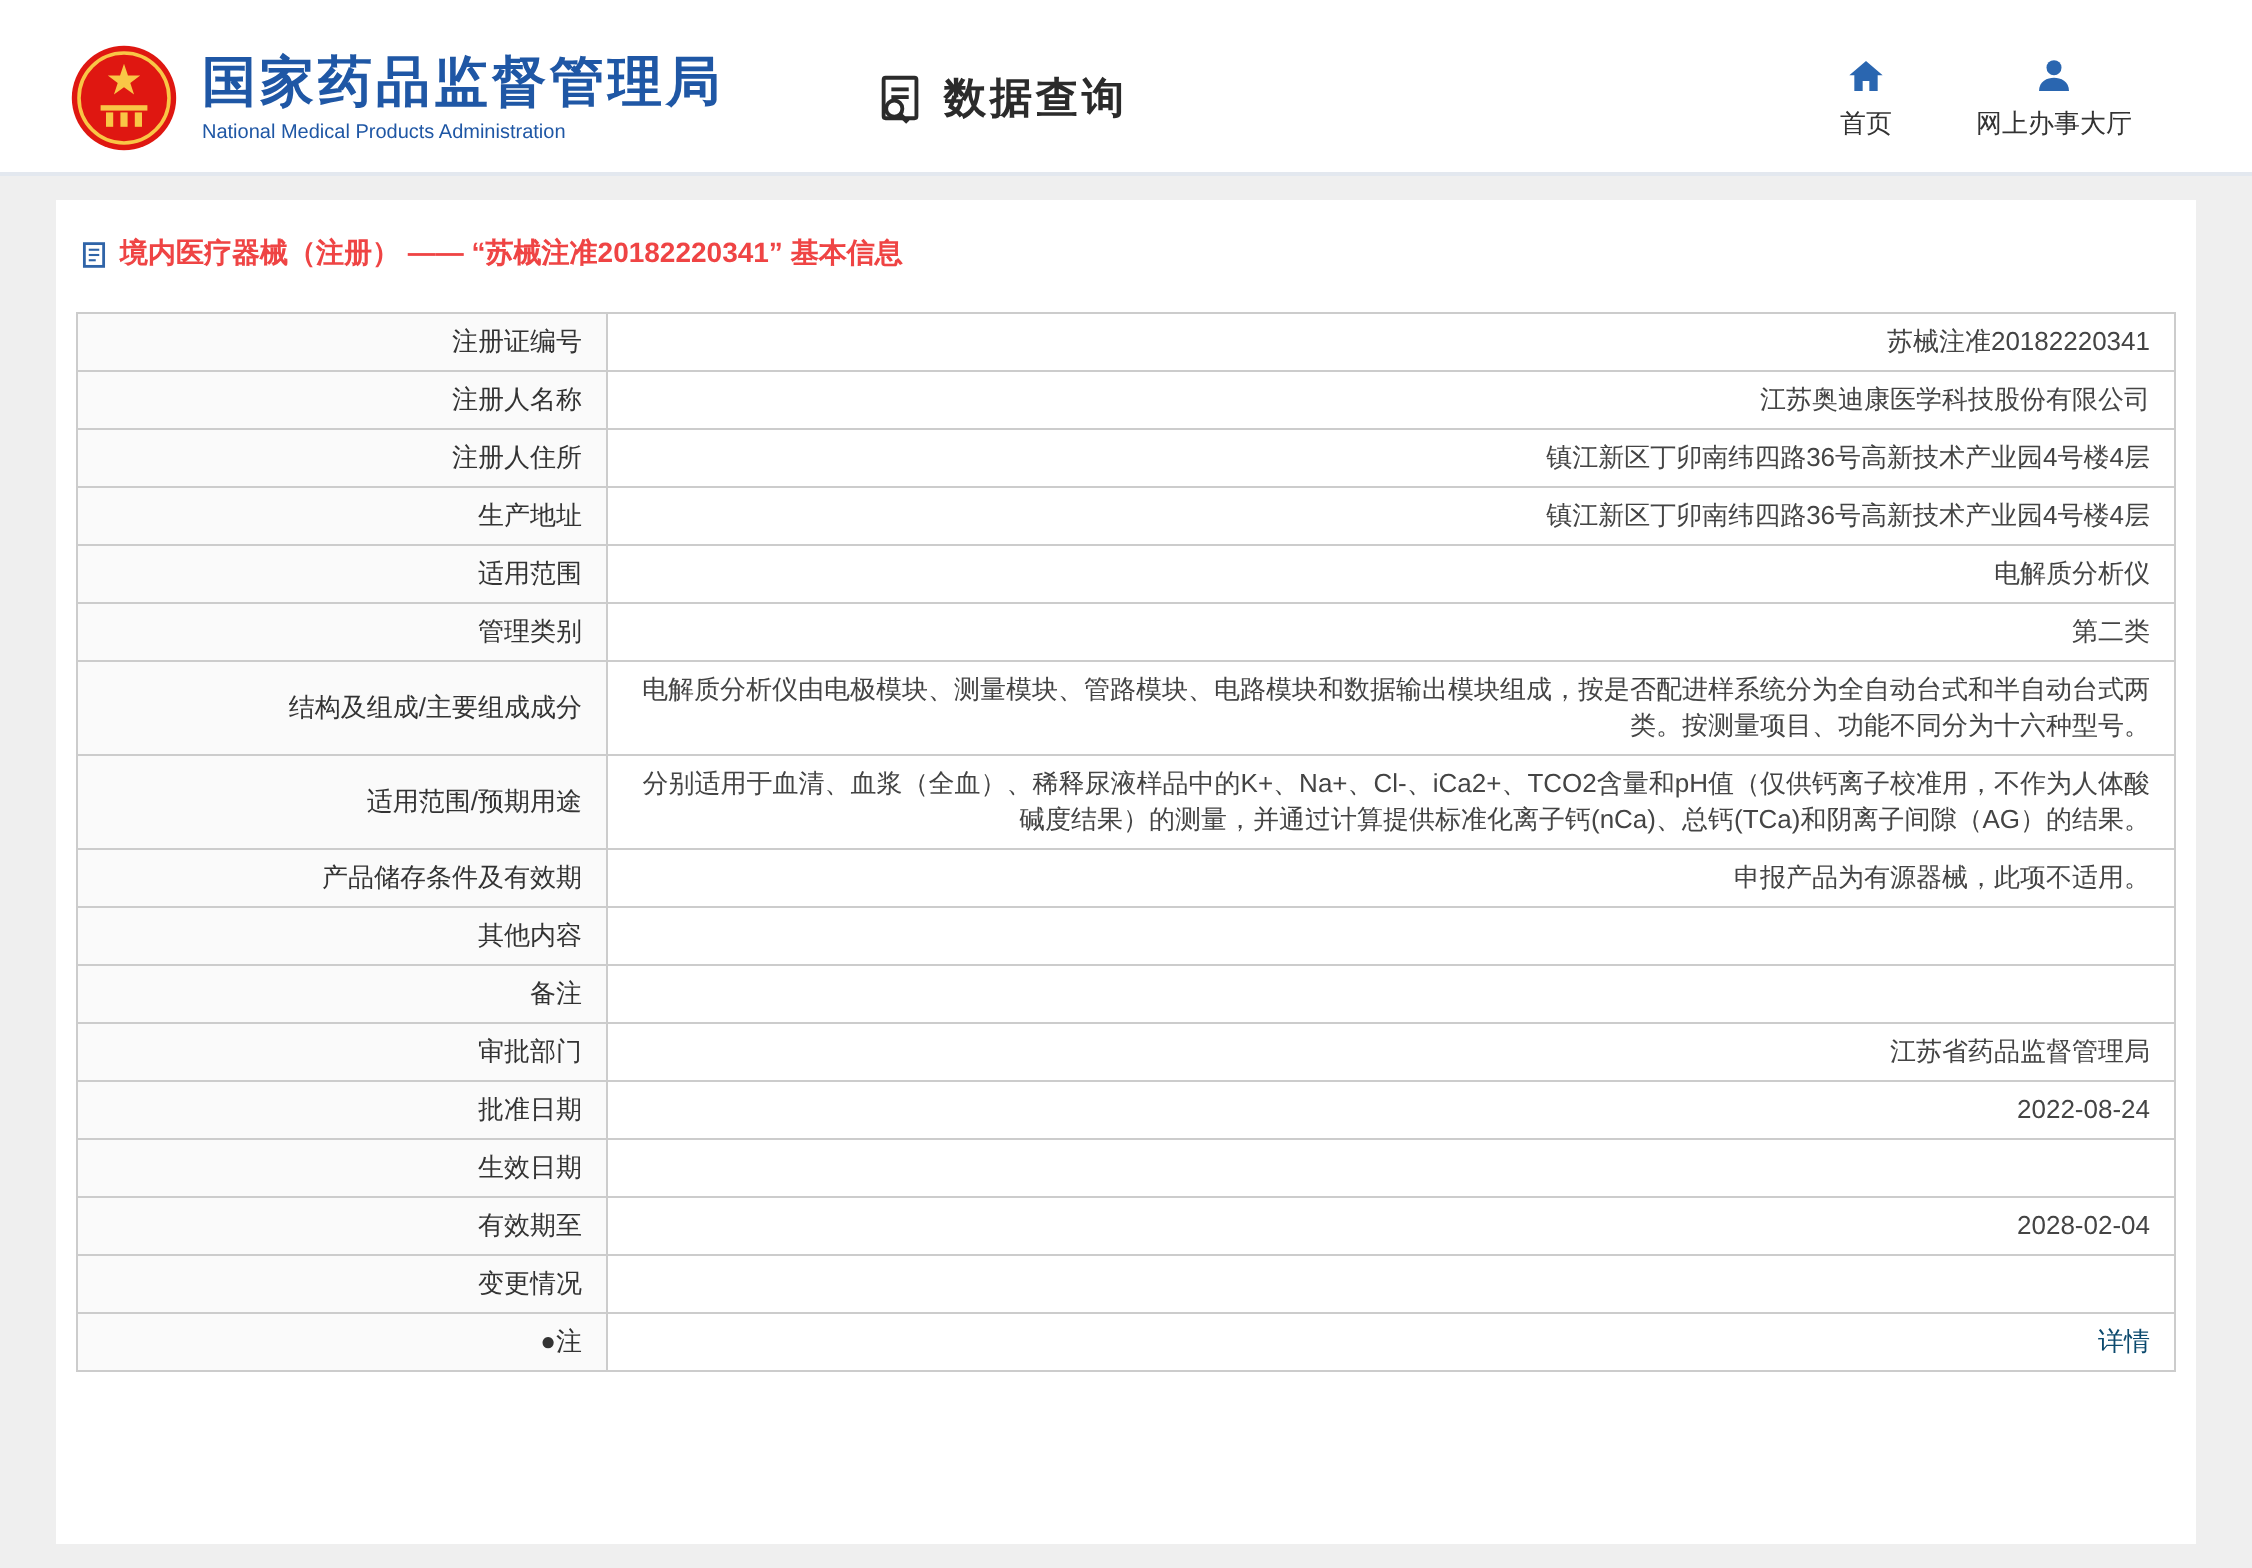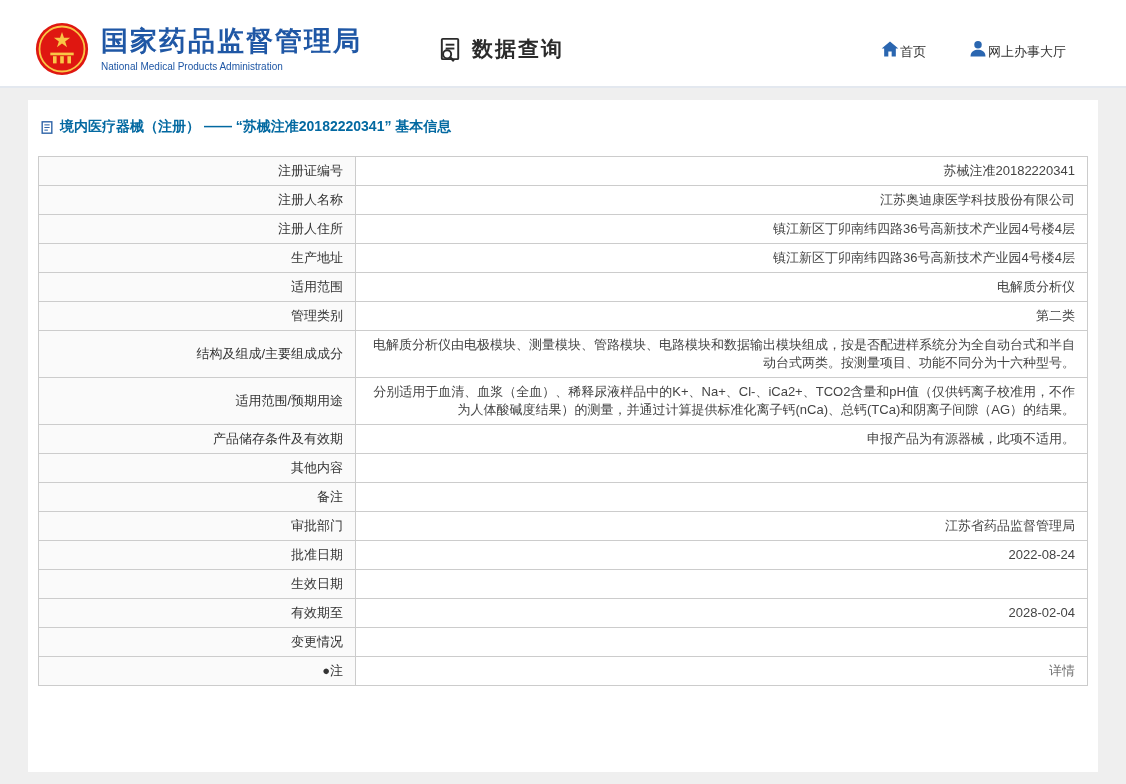--- a/index.html
+++ b/index.html
@@ -51,21 +51,21 @@
     letter-spacing: 2px;
     margin-left: 8px;
   }
   .header-nav {
     margin-left: auto;
     display: flex;
     gap: 42px;
   }
   .nav-item {
     display: flex;
-    flex-direction: row;
+    flex-direction: column;
     align-items: center;
     cursor: pointer;
   }
   .nav-item svg { display: block; }
   .nav-item-label {
     font-size: 13px;
     color: #333;
     margin-top: 5px;
     white-space: nowrap;
   }
@@ -79,53 +79,53 @@
   }
   .page-title-row {
     display: flex;
     align-items: center;
     padding: 4px 0 4px 2px;
   }
   .page-title-row svg { display: block; }
   .page-title {
     font-size: 14px;
     font-weight: 700;
-    color: #0369a1;
+    color: #ef4444;
     margin-left: 6px;
   }
 
   
   table.info {
     width: 100%;
     border-collapse: collapse;
     margin-top: 16px;
     table-layout: fixed;
   }
   table.info td {
     border: 1px solid #cccccc;
     font-size: 13px;
     line-height: 18px;
     padding: 5px 12px;
     vertical-align: middle;
     height: 28px;
     word-break: break-all;
   }
   td.lbl {
-    width: 317px;
+    width: 265px;
     text-align: right;
     color: #333;
     background: #fafafa;
   }
   td.val {
     text-align: right;
     color: #444;
     background: #ffffff;
   }
   a.detail-link {
-    color: #737373;
+    color: #0c4a6e;
     text-decoration: none;
     cursor: pointer;
   }
 </style>
 </head>
 <body>
 
 <div class="header">
   <div class="brand">
     <svg class="emblem" viewBox="0 0 60 60">

